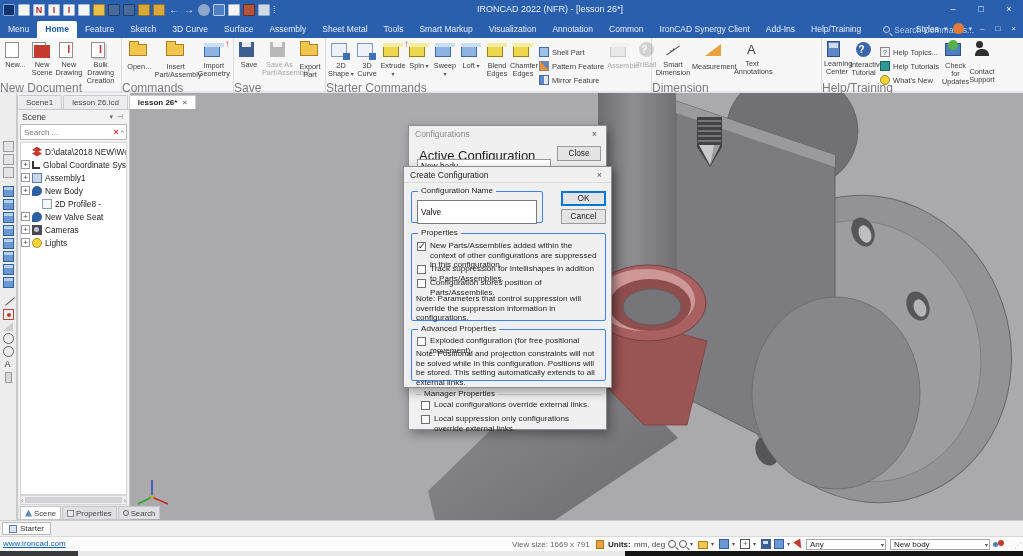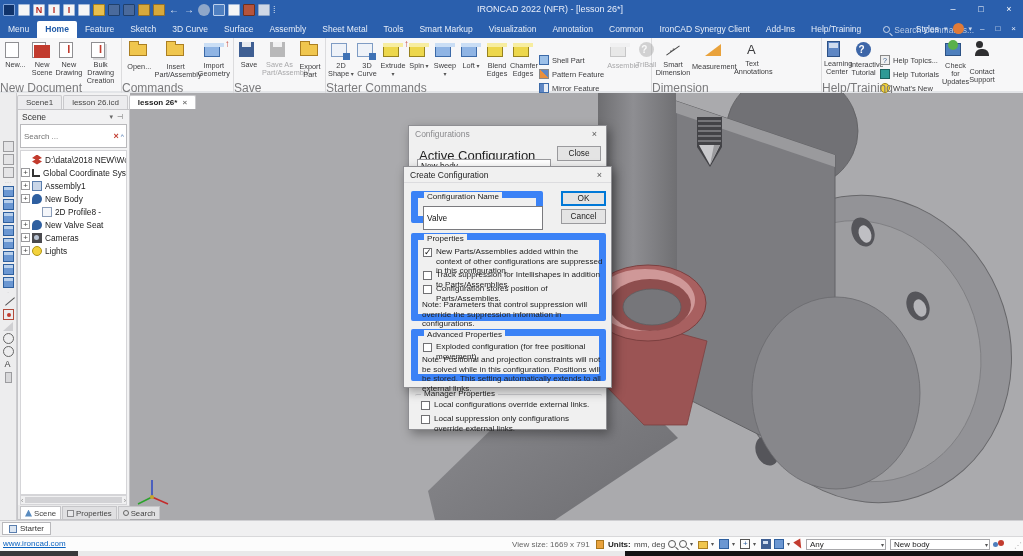--- a/index.html
+++ b/index.html
@@ -71,21 +71,21 @@
   .ic-tri { width:0; height:0; border-left:16px solid transparent; border-bottom:12px solid #e9a23c; margin:4px auto 0; }
   .ic-A::after { content:"A"; font-size:13px; color:#3c3c3e; position:absolute; left:5px; top:1px; }
   .ic-book { width:13px; height:16px; background:#5f87c4; border:1px solid #2d5186; margin-top:1px; }
   .ic-book::after { content:""; position:absolute; left:2px; top:2px; width:9px; height:5px; background:#cfdcef; }
   .ic-quest { width:15px; height:15px; border-radius:50%; background:#3d66a8; margin:2px auto 0; color:#fff; font-size:10px; font-weight:bold; line-height:15px; }
   .ic-quest::after { content:"?"; position:absolute; left:5px; }
   .ic-upd { width:16px; height:13px; background:#4e7fbd; border:1px solid #2c5285; margin-top:3px; }
   .ic-upd::after { content:""; position:absolute; left:3px; top:-3px; width:10px; height:10px; border-radius:50%; background:#59b04a; }
   .ic-person { width:14px; height:7px; background:#2e2e30; border-radius:6px 6px 0 0; margin:9px auto 0; }
   .ic-person::after { content:""; position:absolute; left:4px; top:-8px; width:7px; height:7px; border-radius:50%; background:#2e2e30; }
-  .rstack { display:flex; flex-direction:column; justify-content:flex-start; padding-top:14px; }
+  .rstack { display:flex; flex-direction:column; justify-content:flex-start; padding-top:6px; }
   .rsmall { display:flex; align-items:center; gap:3px; height:14px; padding:0 3px; white-space:nowrap; }
   .rsmall span.lbl { font-size:7.5px; color:#3c3c3e; }
   .sic { width:10px; height:10px; display:inline-block; position:relative; flex:0 0 auto; }
   .s-shell { background:#9cc0e8; border:1px solid #3c6aa8; }
   .s-pat { background:linear-gradient(45deg,#e98f3c 50%,#5f87c4 50%); border:1px solid #888; }
   .s-mir { background:linear-gradient(90deg,#5f87c4 50%,#e8edf5 50%); border:1px solid #3c6aa8; }
   .s-hor { background:#cfe4f5; border:1px solid #5a8cc0; }
   .s-rad { border:1px solid #666; border-radius:50%; }
   .s-ang { width:0; height:0; border-left:10px solid transparent; border-bottom:8px solid #cfcfd2; border-right:none; }
   .s-ht { background:#efefef; border:1px solid #888; color:#2c5285; font-size:7px; text-align:center; line-height:9px; }
@@ -111,21 +111,21 @@
   .m-ang { width:0; height:0; border-left:10px solid transparent; border-bottom:9px solid #cfcfd2; }
   .m-cir { border:1px solid #666; border-radius:50%; }
   .m-A::after { content:"A"; font-size:9px; color:#444; position:absolute; left:2px; top:0; }
   .m-bar { background:#d8d8da; border:1px solid #9c9c9f; width:7px; }
 
   
   .panel { position:absolute; left:17px; top:16px; width:113px; height:411px; background:#f2f2f3; border:1px solid #c5c5c8; display:flex; flex-direction:column; }
   .p-head { height:14px; display:flex; align-items:center; padding:0 4px; font-size:8.5px; color:#333; }
   .p-head .sp { flex:1; }
   .p-hbtn { color:#666; font-size:7px; padding:0 2px; }
-  .p-search { height:24px; margin:0 2px 2px 2px; background:#fff; border:1px solid #b9b9bc; display:flex; align-items:center; }
+  .p-search { height:16px; margin:0 2px 2px 2px; background:#fff; border:1px solid #b9b9bc; display:flex; align-items:center; }
   .p-search input { flex:1; min-width:0; border:none; outline:none; font-size:8px; color:#777; padding-left:3px; font-family:"Liberation Sans",sans-serif; background:transparent; }
   .px-red { color:#c23b2e; font-weight:bold; font-size:9px; padding:0 2px; }
   .px-fa { color:#4a76b0; font-size:7px; padding-right:2px; }
   .p-tree { flex:1; background:#fff; border:1px solid #d5d5d8; margin:0 2px; overflow:hidden; padding-top:2px; }
   .trow { display:flex; align-items:center; height:13px; font-size:8.3px; color:#222; white-space:nowrap; }
   .texp { width:9px; height:9px; border:1px solid #9a9a9d; background:#fff; color:#444; font-size:8px; line-height:7px; text-align:center; margin:0 2px 0 0; flex:0 0 auto; }
   .tnoexp { width:11px; flex:0 0 auto; }
   .tico { width:10px; height:10px; margin-right:3px; position:relative; flex:0 0 auto; }
   .t-root { background:#c23b2e; clip-path:polygon(50% 0,100% 35%,65% 50%,100% 70%,50% 100%,0 70%,35% 50%,0 35%); }
   .t-axes { border-left:2px solid #333; border-bottom:2px solid #333; width:8px; height:8px; }
@@ -150,21 +150,21 @@
   
   .dlg { position:absolute; background:#f0f0f0; border:1px solid #8e8e92; box-shadow:3px 4px 10px rgba(0,0,0,.35); font-size:8.3px; color:#222; }
   .dlg-title { height:16px; display:flex; align-items:center; padding:0 6px; font-size:8.5px; }
   .dlg-title .sp { flex:1; }
   .dlg-x { color:#555; font-size:9px; padding:0 3px; }
   .dlg-back { left:408px; top:32px; width:199px; height:305px; z-index:5; }
   .dlg-back .dlg-title { color:#8a8a8d; }
   .dlg-front { left:403px; top:73px; width:209px; height:222px; z-index:6; }
   .btn { position:absolute; background:#e4e4e4; border:1px solid #9a9a9d; text-align:center; font-size:8.3px; color:#222; line-height:13px; }
   .btn.default { border:1px solid #0078d7; box-shadow:inset 0 0 0 1px #0078d7; }
-  .grp { position:absolute; border:7px solid #3b82f6; border-radius:2px; }
+  .grp { position:absolute; border:1px solid #3b82f6; border-radius:2px; }
   .grp-lbl { position:absolute; top:-6px; left:6px; background:#f0f0f0; padding:0 3px; font-size:8.1px; color:#222; }
   .cbrow { position:absolute; display:flex; gap:4px; align-items:flex-start; }
   .cb { width:9px; height:9px; background:#fff; border:1px solid #707073; flex:0 0 auto; position:relative; margin-top:1px; }
   .cb.on::after { content:"✓"; position:absolute; left:0px; top:-2px; font-size:9px; color:#111; }
   .cbl { font-size:8.1px; line-height:9.5px; color:#222; }
   .note { position:absolute; font-size:8.1px; line-height:9.5px; color:#222; }
   .tin { position:absolute; background:#fff; border:1px solid #7a7a7e; font-size:8.3px; padding:11px 3px; font-family:"Liberation Sans",sans-serif; color:#111; }
   .listbox { position:absolute; background:#fff; border:1px solid #9a9a9d; }
   .listbox .li { font-size:8.3px; padding:1px 3px; color:#222; }
 

